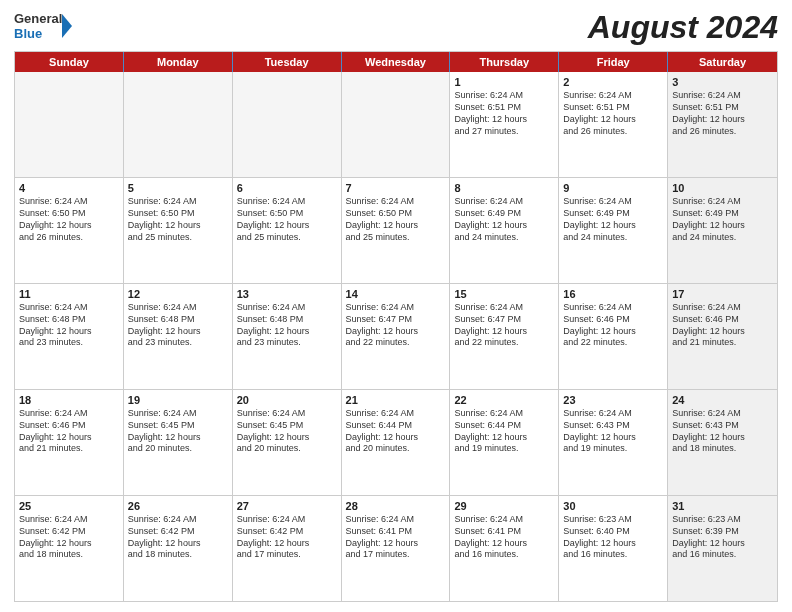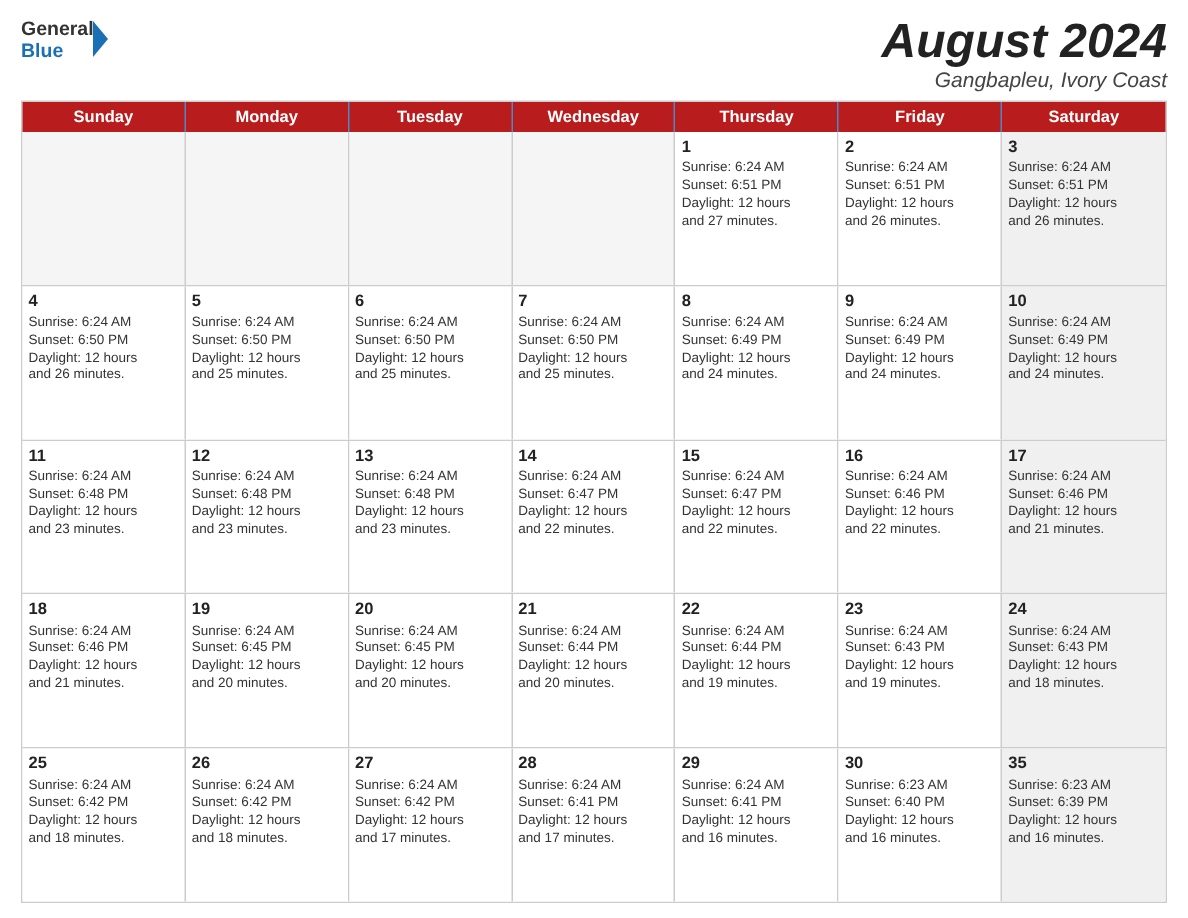--- a/index.html
+++ b/index.html
@@ -110,21 +110,20 @@
   <div class="header">
     <div class="logo">
       <svg class="logo-icon" viewBox="0 0 60 32" style="width: 60px; height: 32px;">
           <text x="0" y="13" font-size="13" font-weight="bold" fill="#333" font-family="Arial">General</text>
           <text x="0" y="28" font-size="13" font-weight="bold" fill="#1a6fb5" font-family="Arial">Blue</text>
           <polygon points="48,4 58,16 48,28" fill="#1a6fb5"></polygon>
         </svg>
     </div>
     <div class="title-block">
       <div class="month-year">August 2024</div>
-      <div class="location">Gangbapleu, Ivory Coast</div>
     </div>
   </div>
 
   <div class="calendar">
     <div class="cal-header">
     <div class="cal-header-cell">Sunday</div>
         <div class="cal-header-cell">Monday</div>
         <div class="cal-header-cell">Tuesday</div>
         <div class="cal-header-cell">Wednesday</div>
         <div class="cal-header-cell">Thursday</div>
@@ -349,21 +348,21 @@
             <div>and 16 minutes.</div>
           </div>
           <div class="cal-cell">
             <span class="day-num">30</span>
             <div>Sunrise: 6:23 AM</div>
             <div>Sunset: 6:40 PM</div>
             <div>Daylight: 12 hours</div>
             <div>and 16 minutes.</div>
           </div>
           <div class="cal-cell shaded">
-            <span class="day-num">35</span>
+            <span class="day-num">31</span>
             <div>Sunrise: 6:23 AM</div>
             <div>Sunset: 6:39 PM</div>
             <div>Daylight: 12 hours</div>
             <div>and 16 minutes.</div>
           </div>
         </div>
       </div>
   </div>
 
 </div>

